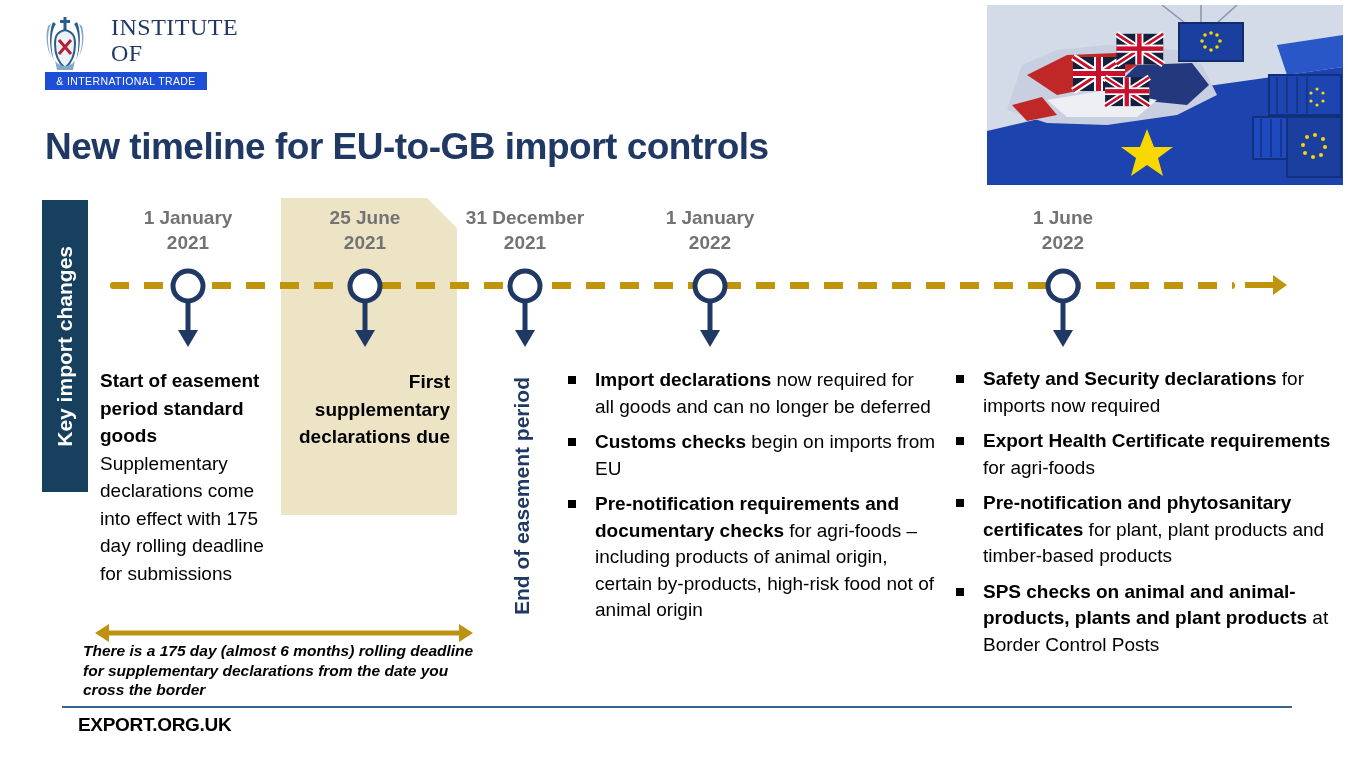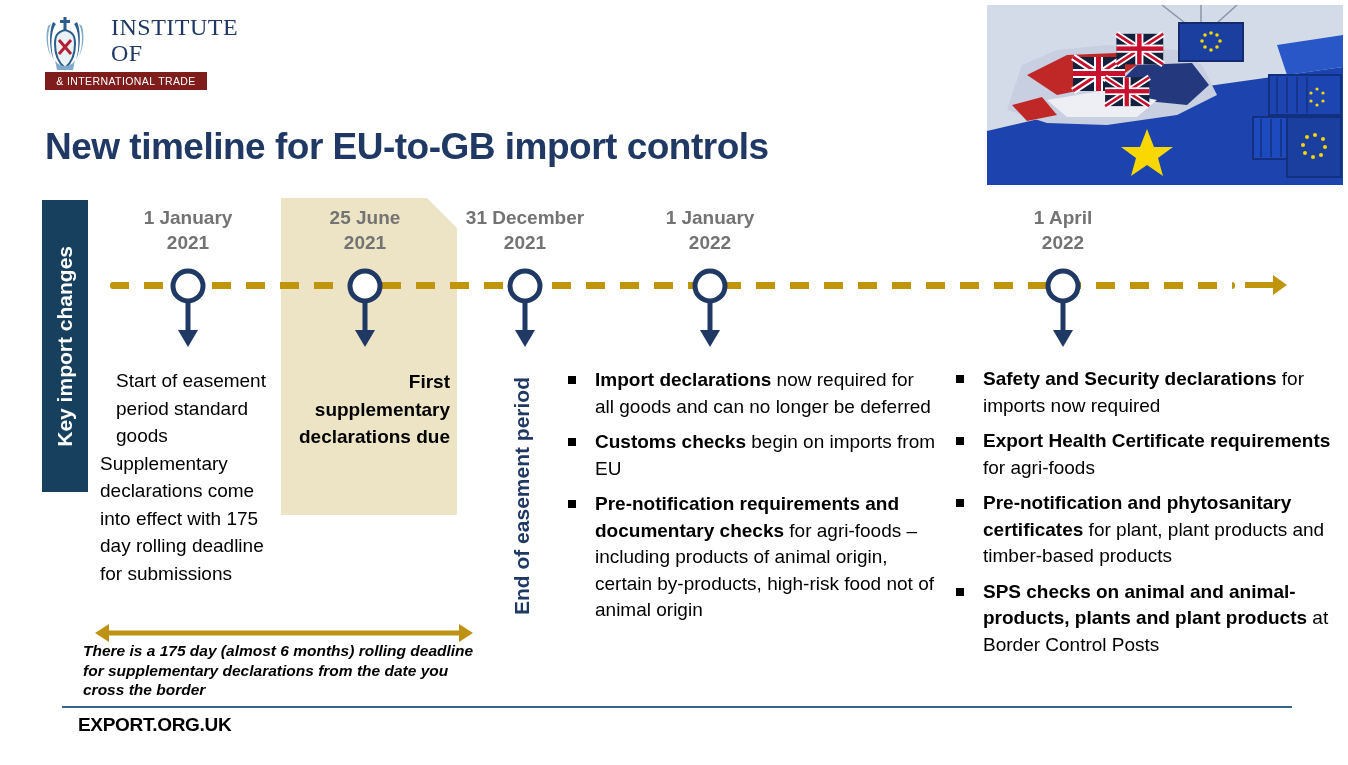--- a/index.html
+++ b/index.html
@@ -10,21 +10,21 @@
     color:#000;
   }
   .abs{position:absolute;}
 
   
   .logo{left:45px;top:14px;width:162px;height:76px;}
   .logo-crest{position:absolute;left:0;top:2px;}
   .logo-text{position:absolute;left:42px;top:0;margin-left:24px;}
   .logo-line1{font-family:"Liberation Serif", serif;font-size:24px;line-height:26px;color:#1F3864;letter-spacing:.5px;}
   .logo-line2{font-family:"Liberation Serif", serif;font-size:24px;line-height:26px;color:#1F3864;letter-spacing:.5px;}
-  .logo-band{position:absolute;left:0;top:58px;width:162px;height:18px;background:#7f1d1d;color:#fff;
+  .logo-band{position:absolute;left:0;top:58px;width:162px;height:18px;background:#1d4ed8;color:#fff;
     font-size:10.5px;line-height:18px;text-align:center;letter-spacing:.4px;white-space:nowrap;}
 
   
   .hero{left:987px;top:5px;width:356px;height:180px;overflow:hidden;}
 
   
   .title{left:45px;top:126px;width:900px;font-size:37px;font-weight:bold;color:#203864;letter-spacing:-.5px;}
 
   
   .sidebar{left:42px;top:200px;width:46px;height:292px;background:#17405F;display:flex;align-items:center;justify-content:center;}
@@ -36,21 +36,21 @@
 
   
   .dashline{left:110px;top:282px;width:1125px;height:7px;z-index:1;
     background:repeating-linear-gradient(90deg,#C0940B 0 19px,transparent 19px 34px);border-radius:3px;}
   .end-arrow{left:1243px;top:271px;z-index:1;}
   .marker{width:64px;height:100px;top:250px;z-index:2;margin-left:-32px;}
   .date-label{top:205px;width:170px;margin-left:-85px;text-align:center;color:#737373;font-weight:bold;font-size:19px;line-height:25px;z-index:2;}
 
   
   .col1{left:100px;top:367px;width:182px;font-size:19px;line-height:27.5px;}
-  .col1 .h{font-weight:normal;margin-left:16px;}
+  .col1 .h{font-weight:bold;}
   .col2{left:288px;top:368px;width:162px;text-align:right;font-weight:bold;font-size:19px;line-height:27.5px;z-index:1;}
   .rot-label{left:501px;top:365px;width:42px;height:262px;display:flex;align-items:center;justify-content:center;}
   .rot-label span{writing-mode:vertical-rl;transform:rotate(180deg);color:#1F3864;font-weight:bold;font-size:21px;white-space:nowrap;}
   .bullets{font-size:19px;line-height:26.5px;}
   .bullets .li{display:grid;grid-template-columns:27px 1fr;margin-bottom:9px;}
   .bullets .sq{width:8px;height:8px;background:#000;margin-top:9px;}
   .c3{left:568px;top:367px;width:368px;}
   .c4{left:956px;top:366px;width:376px;}
 
   
@@ -204,21 +204,21 @@
 </div>
 <div class="abs date-label" style="left:525px">
   <div>31 December</div>
     <div>2021</div>
 </div>
 <div class="abs date-label" style="left:710px">
   <div>1 January</div>
     <div>2022</div>
 </div>
 <div class="abs date-label" style="left:1063px">
-  <div>1 April</div>
+  <div>1 June</div>
     <div>2022</div>
 </div>
 
 <svg class="abs marker" style="left:188px" viewBox="0 0 64 100">
     <circle cx="32" cy="36" r="15" fill="#fff" stroke="#1F3864" stroke-width="5"></circle>
     <line x1="32" y1="51" x2="32" y2="84" stroke="#1F3864" stroke-width="5"></line>
     <polygon points="22,80 42,80 32,97" fill="#1F3864"></polygon>
   </svg>
 <svg class="abs marker" style="left:365px" viewBox="0 0 64 100">
     <circle cx="32" cy="36" r="15" fill="#fff" stroke="#1F3864" stroke-width="5"></circle>

